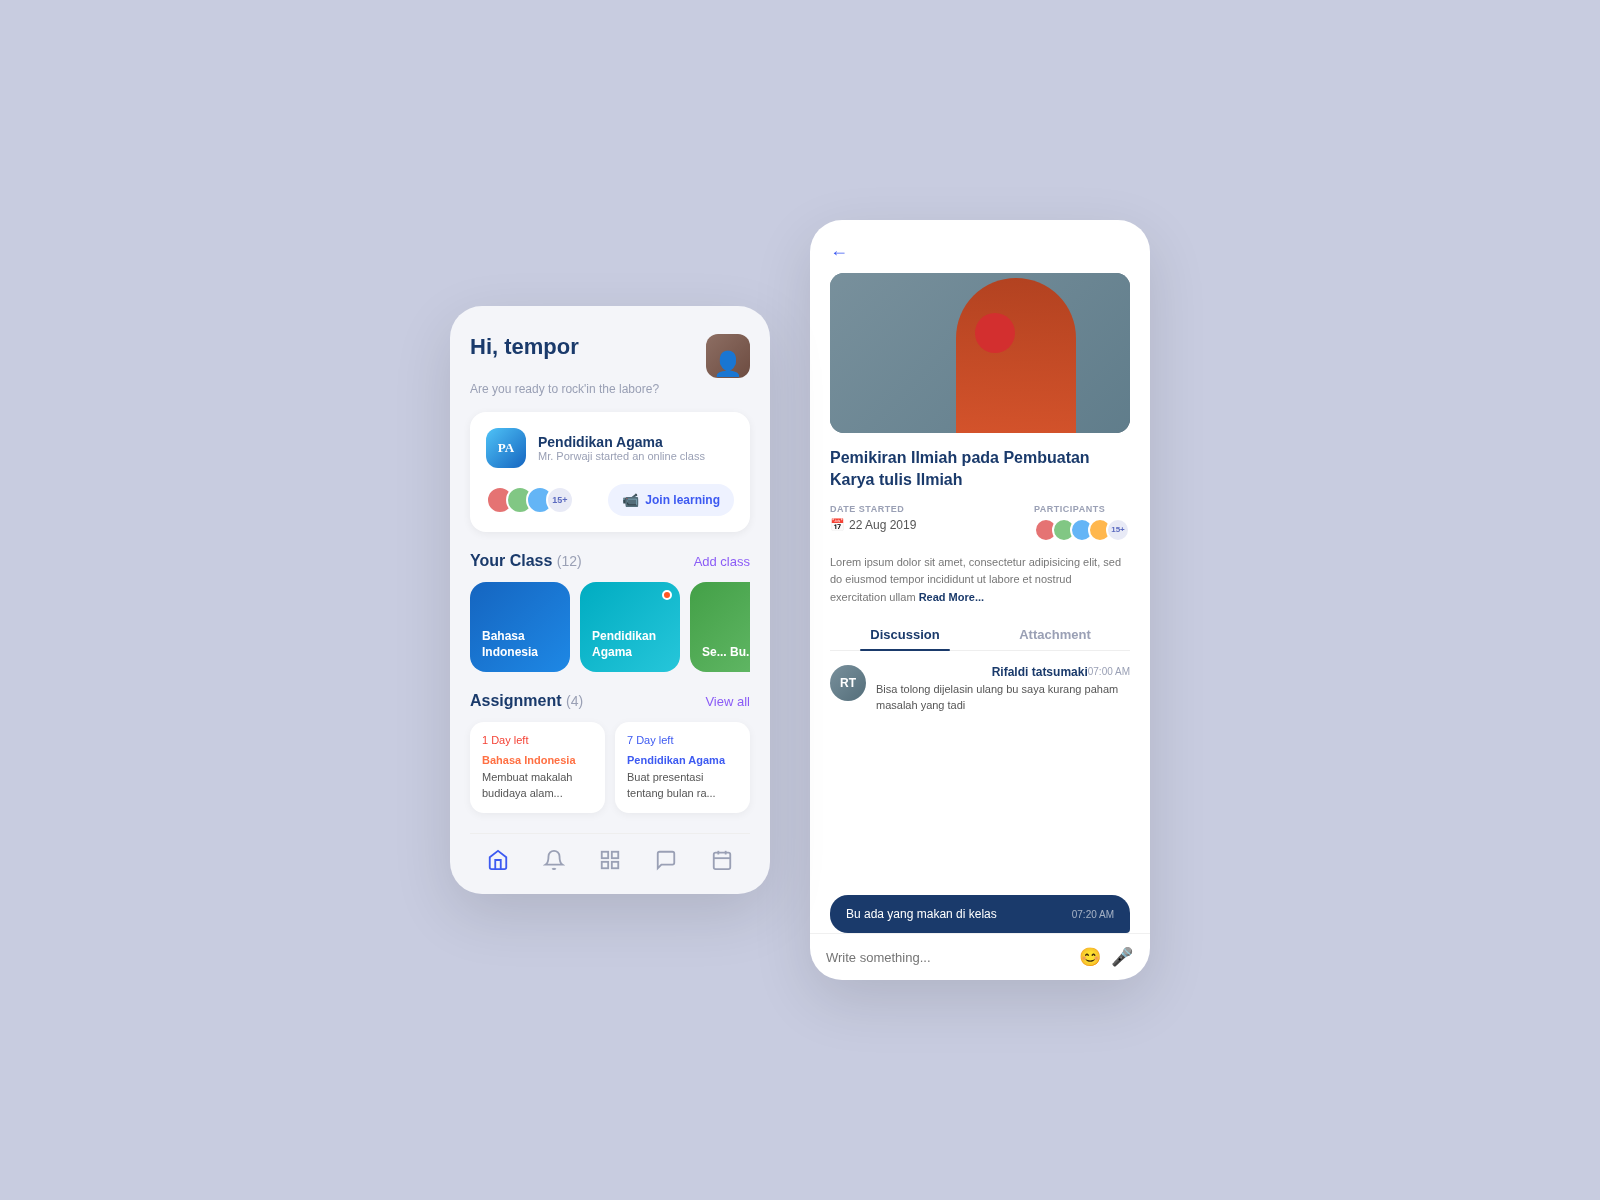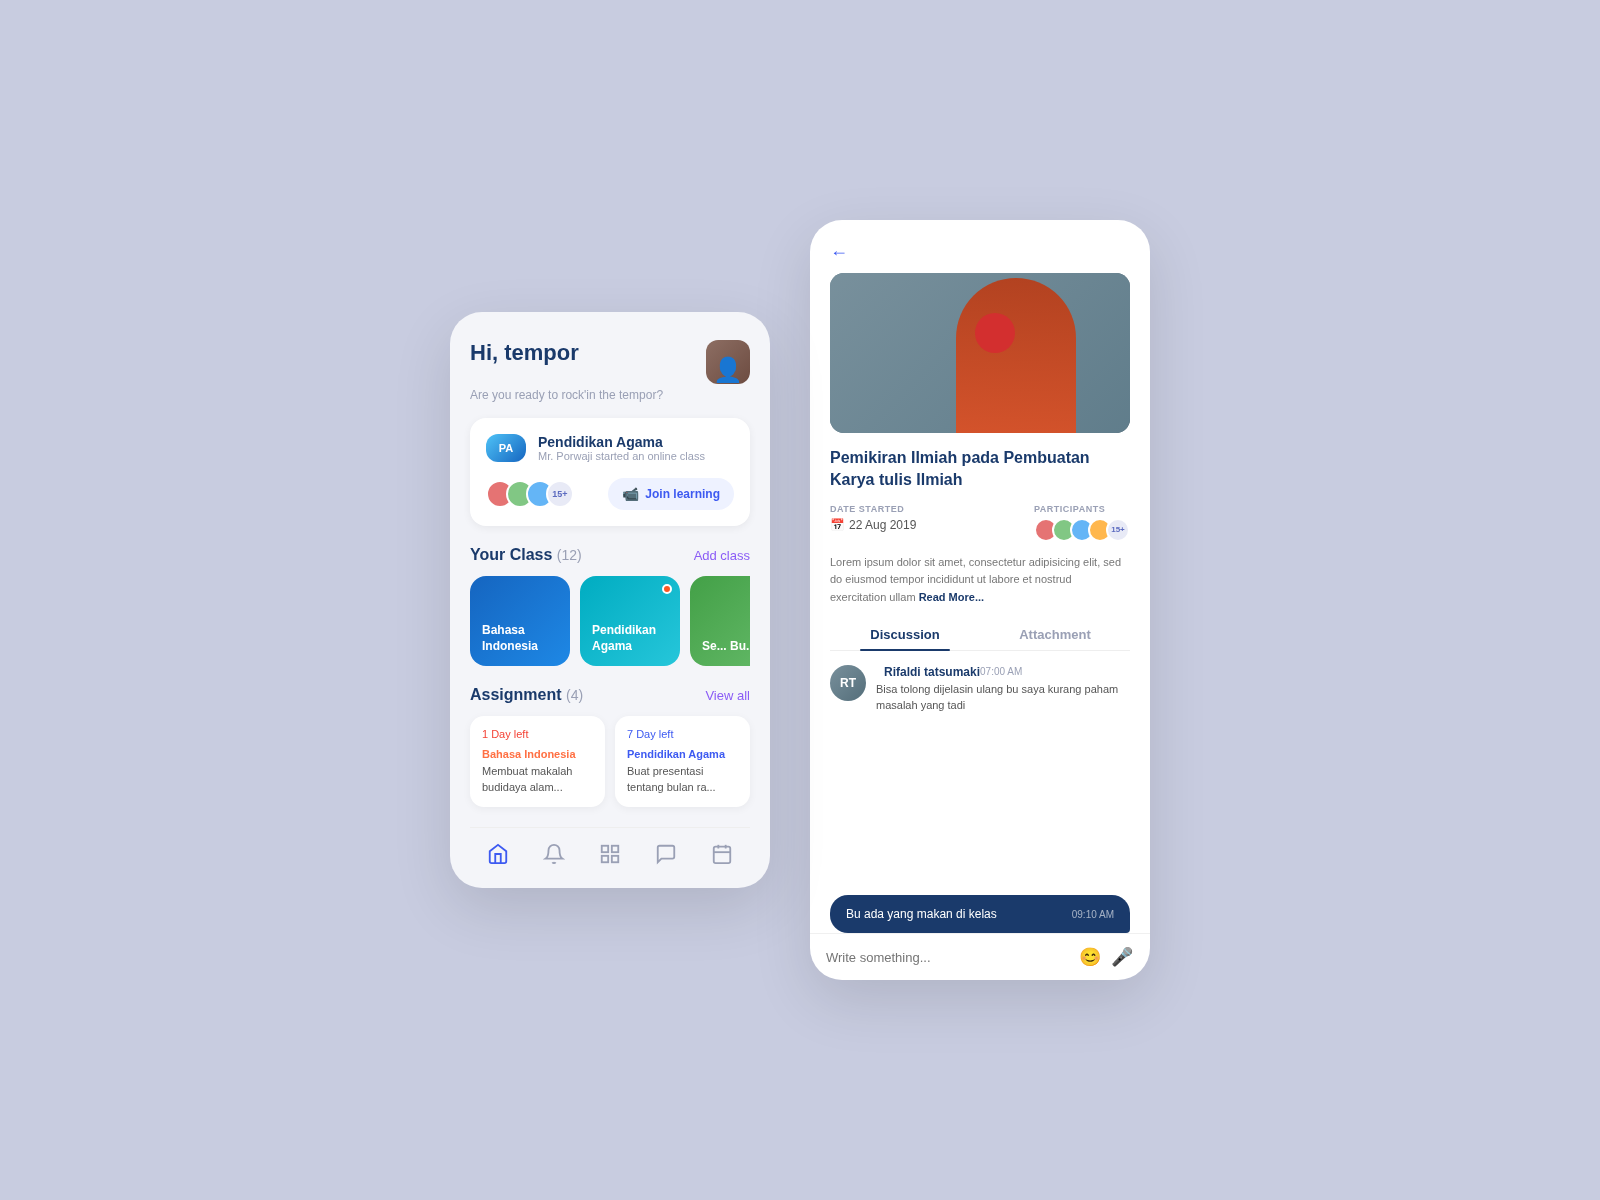--- a/index.html
+++ b/index.html
@@ -51,30 +51,31 @@
       box-shadow: 0 2px 8px rgba(0,0,0,0.06);
     }
     .live-card-header {
       display: flex;
       align-items: center;
       gap: 12px;
       margin-bottom: 16px;
     }
     .pa-icon {
       width: 40px;
-      height: 28px;
+      height: 40px;
       border-radius: 12px;
       background: linear-gradient(135deg, #4fc3f7, #1565c0);
       display: flex;
       align-items: center;
       justify-content: center;
       color: white;
       font-weight: 700;
-      font-size: 11px;
+      font-size: 13px;
       flex-shrink: 0;
+      font-family: Liberation Serif, serif;
     }
     .live-card-title {
       font-size: 14px;
       font-weight: 700;
       color: #1a3a6b;
     }
     .live-card-sub {
       font-size: 11px;
       color: #9aa0b5;
     }
@@ -439,21 +440,21 @@
       display: flex;
       align-items: center;
       justify-content: center;
       color: white;
       font-size: 12px;
       font-weight: 600;
     }
     .msg-content {}
     .msg-header {
       display: flex;
-      justify-content: flex-start;
+      justify-content: flex-end;
       align-items: center;
       margin-bottom: 2px;
       margin-left: 8px;
     }
     .msg-name {
       font-size: 12px;
       font-weight: 700;
       color: #1a3a6b;
     }
     .msg-time {
@@ -529,21 +530,21 @@
 <body>
 
 <div class="phone-left">
 
   <div class="header-row">
     <div>
       <div class="greeting-title">Hi, tempor</div>
     </div>
     <div class="avatar-face"></div>
   </div>
-  <div class="greeting-sub">Are you ready to rock'in the tempor?</div>
+  <div class="greeting-sub">Are you ready to rock'in the labore?</div>
 
   <div class="live-card">
     <div class="live-card-header">
       <div class="pa-icon">PA</div>
       <div>
         <div class="live-card-title">Pendidikan Agama</div>
         <div class="live-card-sub">Mr. Porwaji started an online class</div>
       </div>
     </div>
     <div class="live-card-footer">
@@ -698,21 +699,21 @@
           <span class="msg-name">Rifaldi tatsumaki</span>
           <span class="msg-time">07:00 AM</span>
         </div>
         <div class="msg-text">Bisa tolong dijelasin ulang bu saya kurang paham masalah yang tadi</div>
       </div>
     </div>
   </div>
 
   <div class="my-message">
     <span class="my-msg-text">Bu ada yang makan di kelas</span>
-    <span class="my-msg-time">09:10 AM</span>
+    <span class="my-msg-time">07:20 AM</span>
   </div>
 
   <div class="input-bar">
     <input type="text" class="input-field" placeholder="Write something..." style="">
     <span class="input-icon">😊</span>
     <span class="input-icon">🎤</span>
   </div>
 </div>
 
 </body></html>

